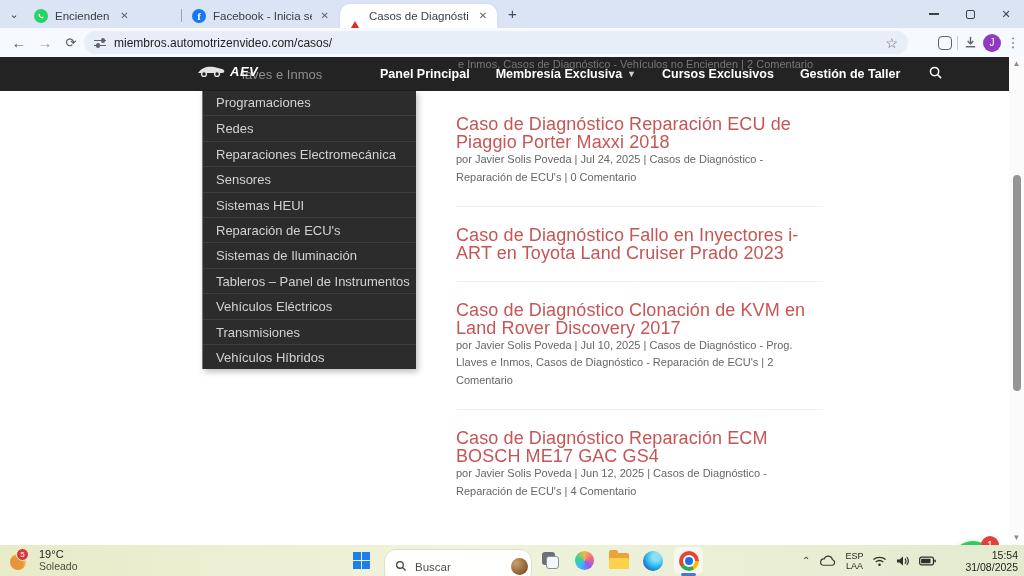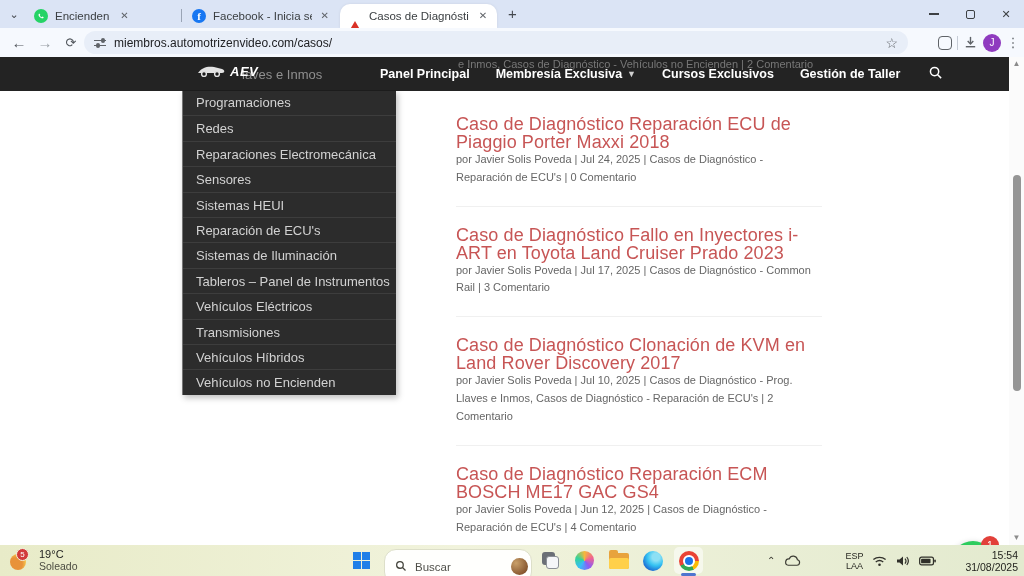--- a/index.html
+++ b/index.html
@@ -56,21 +56,21 @@
   .logo-txt { color:#fff; font-weight:bold; font-style:italic; font-size:13px; line-height:11px; letter-spacing:0.5px; }
   .logo-bar { width:26px; height:2.5px; background:#9a9a9a; margin-top:1.5px; border-radius:1px; }
   .partial-menu-label { position:absolute; left:242px; top:10px; font-size:13px; color:#8f8f8f; z-index:31; white-space:nowrap; }
   .partial-post-meta { position:absolute; left:458px; top:1px; font-size:11px; color:#777; z-index:31; white-space:nowrap; }
   .site-nav { position:absolute; left:380px; top:0; height:34px; display:flex; align-items:center; gap:26px; z-index:32; }
   .site-nav .nav-item { color:#ffffff; font-size:12.5px; font-weight:bold; white-space:nowrap; display:flex; align-items:center; gap:5px; }
   .nav-caret { font-size:9px; color:#cfcfcf; }
   .hdr-search { margin-left:2px; }
 
   
-  .dropdown { position:absolute; left:182px; top:33px; width:214px; background:#2c2c2c; z-index:20; border-left:1px solid #757575; box-shadow:2px 3px 6px rgba(0,0,0,0.25); }
+  .dropdown { position:absolute; left:202px; top:33px; width:214px; background:#2c2c2c; z-index:20; border-left:1px solid #757575; box-shadow:2px 3px 6px rgba(0,0,0,0.25); }
   .dd-item { height:25.4px; line-height:25.4px; padding-left:13px; font-size:13px; color:#d2d2d2; border-top:1px solid #3d3d3d; white-space:nowrap; overflow:hidden; }
   .dd-item:first-child { border-top:none; }
 
   
   .posts { position:absolute; left:456px; top:58px; width:366px; z-index:5; }
   .post { margin-bottom:39px; }
   .post-title { color:#c75555; font-size:18px; line-height:1.0; font-weight:400; letter-spacing:0.1px; }
   .post-meta { margin-top:0; font-size:11px; line-height:1.62; color:#666; }
   .post-sep { height:1px; background:#f0f0f0; margin:-20px 0 19px 0; }
 
@@ -107,21 +107,21 @@
   .folder .tabf { position:absolute; left:0; top:-3px; width:9px; height:5px; background:#e8a33d; border-radius:2px 2px 0 0; }
   .folder .front { position:absolute; left:0; top:5px; width:20px; height:11px; background:#ffd04a; border-radius:2px; }
   .edge-ic { width:20px; height:20px; border-radius:50%; background:radial-gradient(circle at 65% 30%, #8ce0f5 0 20%, #36c3f2 45%, #1b6fd4 75%, #123f8c); }
   .chrome-plate { width:29px; height:27px; background:rgba(255,255,255,0.55); border-radius:5px; display:flex; align-items:center; justify-content:center; position:relative; }
   .chrome-ic { position:relative; width:20px; height:20px; border-radius:50%; background:conic-gradient(from 0deg,#ea4335 0 25%,#fbbc05 0 42%,#34a853 0 67%,#ea4335 0 100%); overflow:hidden; }
   .chrome-ic::before { content:""; position:absolute; left:4px; top:4px; width:12px; height:12px; background:#fff; border-radius:50%; }
   .chrome-ic::after { content:""; position:absolute; left:6px; top:6px; width:8px; height:8px; background:#1a73e8; border-radius:50%; }
   .chrome-underline { position:absolute; left:7px; bottom:-2px; width:15px; height:3px; background:#4f74cf; border-radius:2px; }
   .tray { position:absolute; right:6px; top:0; height:31px; display:flex; align-items:center; gap:9px; }
   .tray-chevron { color:#33332c; font-size:10px; }
-  .lang { font-size:9px; color:#2a2a24; line-height:10px; text-align:center;margin-left:35px; }
+  .lang { font-size:9px; color:#2a2a24; line-height:10px; text-align:center; }
   .clock { font-size:10.5px; color:#1f1f1b; text-align:right; line-height:12px;margin-left:20px; }
   .tray svg { display:block; }
 </style>
 </head>
 <body>
 
 <div class="screen">
 
   <div class="tabstrip">
     <div class="tab-search-btn">⌄</div>
@@ -194,21 +194,20 @@
   <div class="viewport">
 
     <div class="posts">
       <article class="post">
         <h2 class="post-title">Caso de Diagnóstico Reparación ECU de Piaggio Porter Maxxi 2018</h2>
         <p class="post-meta">por Javier Solis Poveda | Jul 24, 2025 | Casos de Diagnóstico - Reparación de ECU's | 0 Comentario</p>
       </article>
       <div class="post-sep"></div>
       <article class="post">
         <h2 class="post-title">Caso de Diagnóstico Fallo en Inyectores i-ART en Toyota Land Cruiser Prado 2023</h2>
-        <p class="post-meta">por Javier Solis Poveda | Jul 17, 2025 | Casos de Diagnóstico - Common Rail | 3 Comentario</p>
       </article>
       <div class="post-sep"></div>
       <article class="post">
         <h2 class="post-title">Caso de Diagnóstico Clonación de KVM en Land Rover Discovery 2017</h2>
         <p class="post-meta">por Javier Solis Poveda | Jul 10, 2025 | Casos de Diagnóstico - Prog. Llaves e Inmos, Casos de Diagnóstico - Reparación de ECU's | 2 Comentario</p>
       </article>
       <div class="post-sep"></div>
       <article class="post">
         <h2 class="post-title">Caso de Diagnóstico Reparación ECM BOSCH ME17 GAC GS4</h2>
         <p class="post-meta">por Javier Solis Poveda | Jun 12, 2025 | Casos de Diagnóstico - Reparación de ECU's | 4 Comentario</p>
@@ -220,21 +219,20 @@
       <div class="dd-item">Redes</div>
       <div class="dd-item">Reparaciones Electromecánica</div>
       <div class="dd-item">Sensores</div>
       <div class="dd-item">Sistemas HEUI</div>
       <div class="dd-item">Reparación de ECU's</div>
       <div class="dd-item">Sistemas de Iluminación</div>
       <div class="dd-item">Tableros – Panel de Instrumentos</div>
       <div class="dd-item">Vehículos Eléctricos</div>
       <div class="dd-item">Transmisiones</div>
       <div class="dd-item">Vehículos Híbridos</div>
-      <div class="dd-item">Vehículos no Encienden</div>
     </nav>
 
     <header class="site-header">
       <span class="partial-post-meta">e Inmos, Casos de Diagnóstico - Vehículos no Encienden | 2 Comentario</span>
       <span class="partial-menu-label">laves e Inmos</span>
       <div class="logo">
         <svg width="30" height="16" viewBox="0 0 30 16">
           <path d="M2 10 C6 4 12 3 18 4 L26 6 C29 7 29 10 26 10 Z" fill="#e3e3e3"></path>
           <circle cx="8" cy="11" r="2.4" fill="#1c1c1c" stroke="#e3e3e3" stroke-width="1.4"></circle>
           <circle cx="21" cy="11" r="2.4" fill="#1c1c1c" stroke="#e3e3e3" stroke-width="1.4"></circle>

